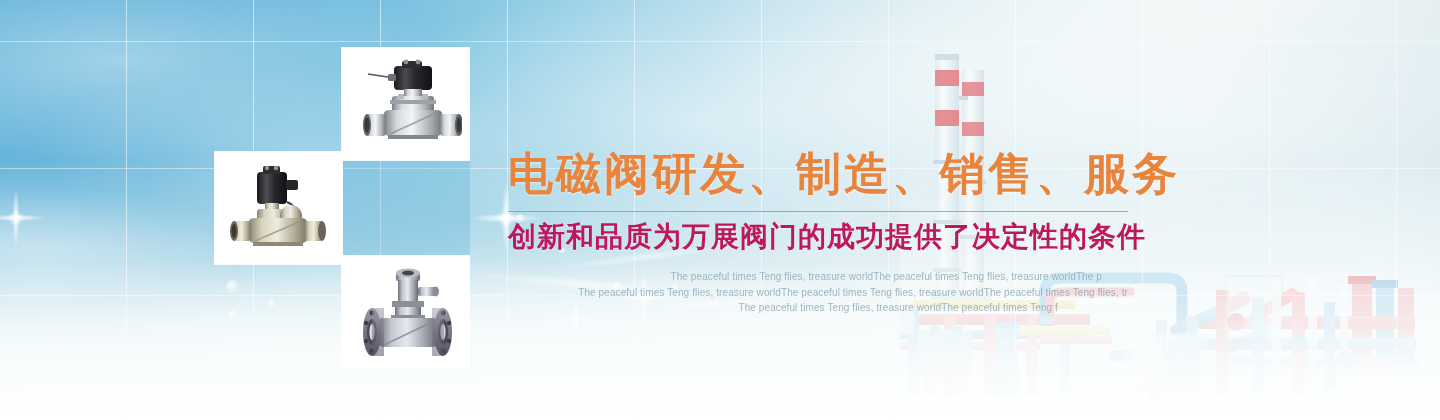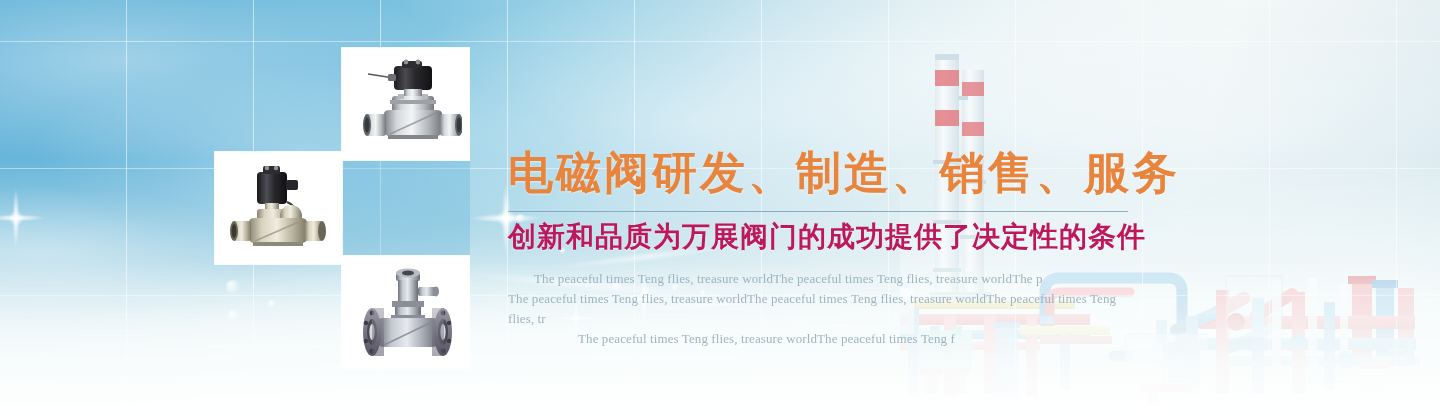--- a/index.html
+++ b/index.html
@@ -114,22 +114,21 @@
   .streak {
     position: absolute;
     border-radius: 50%;
     background: radial-gradient(ellipse at center, rgba(255,255,255,0.55), rgba(255,255,255,0) 72%);
   }
 
   
   .text-block {
     position: absolute;
     left: 508px; top: 150px; width: 620px;
-    text-align: left;
-    font-family: Liberation Serif, serif;
+    text-align: right;
   }
   .headline {
     font-size: 45px;
     line-height: 1.05;
     font-weight: 700;
     letter-spacing: 3px;
     color: #e8843c;
     text-shadow: 0 1px 2px rgba(255,255,255,0.55);
     margin: 0;
     white-space: nowrap;
@@ -146,21 +145,21 @@
     line-height: 1.1;
     font-weight: 700;
     letter-spacing: 1px;
     color: #be185d;
     text-shadow: 0 1px 1px rgba(255,255,255,0.5);
     margin: 0;
     white-space: nowrap;
   }
   .body-copy {
     margin-top: 16px;
-    font-size: 13px;
+    font-size: 10px;
     line-height: 1.55;
     color: #8fa9b6;
     opacity: 0.85;
     letter-spacing: 0.1px;
   }
   .body-copy p { margin: 0; }
   .body-copy .l1 { padding: 0 26px; }
   .body-copy .l2 { padding: 0 0px; }
   .body-copy .l3 { padding: 0 70px; }
 

